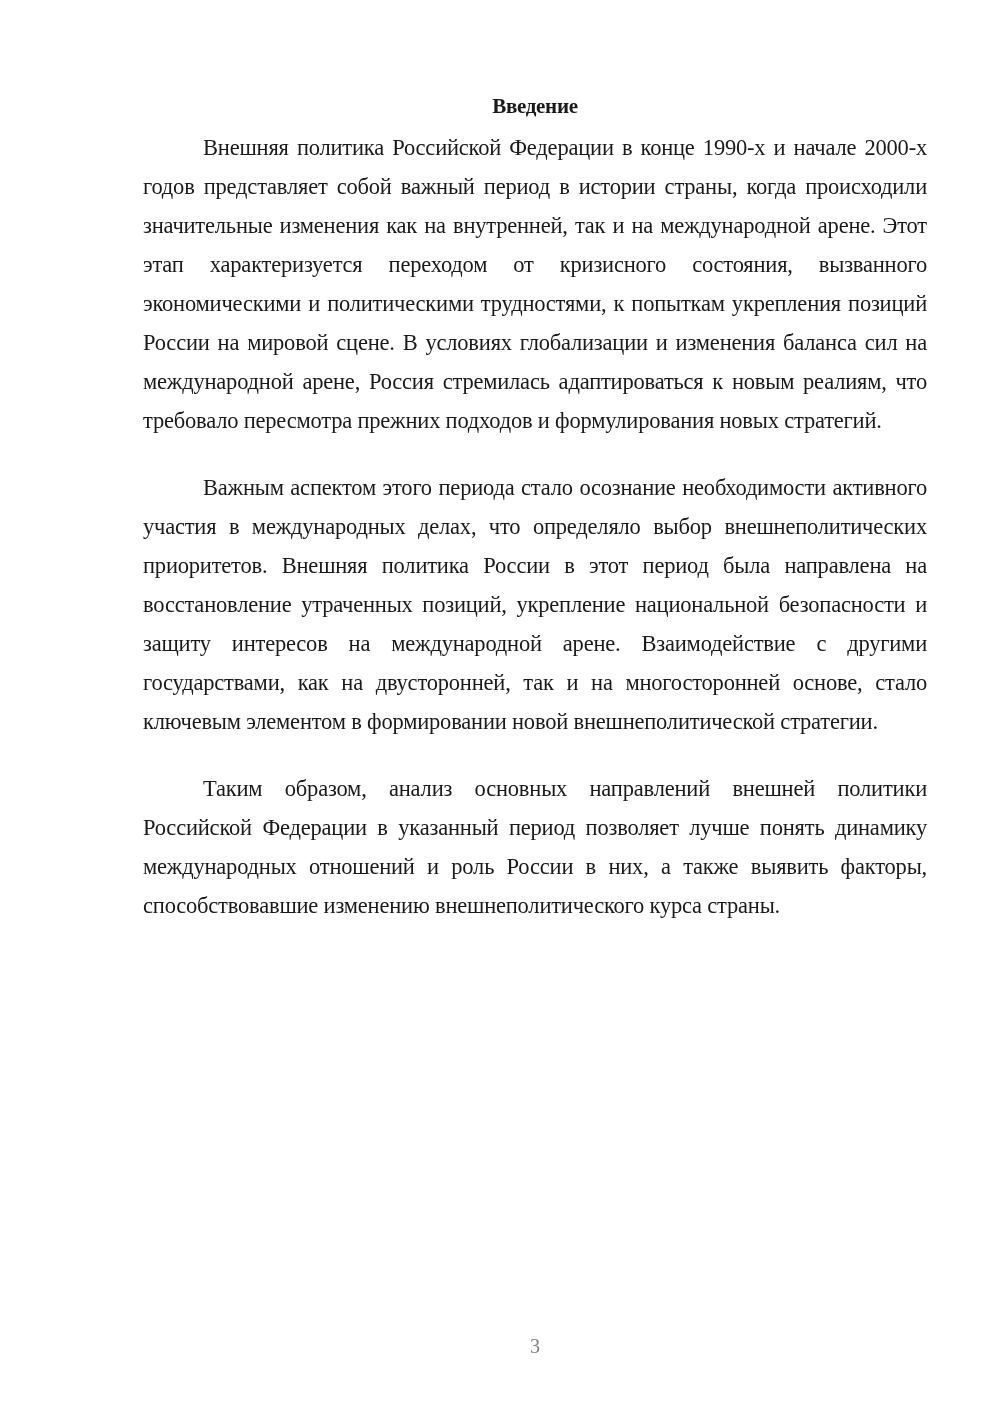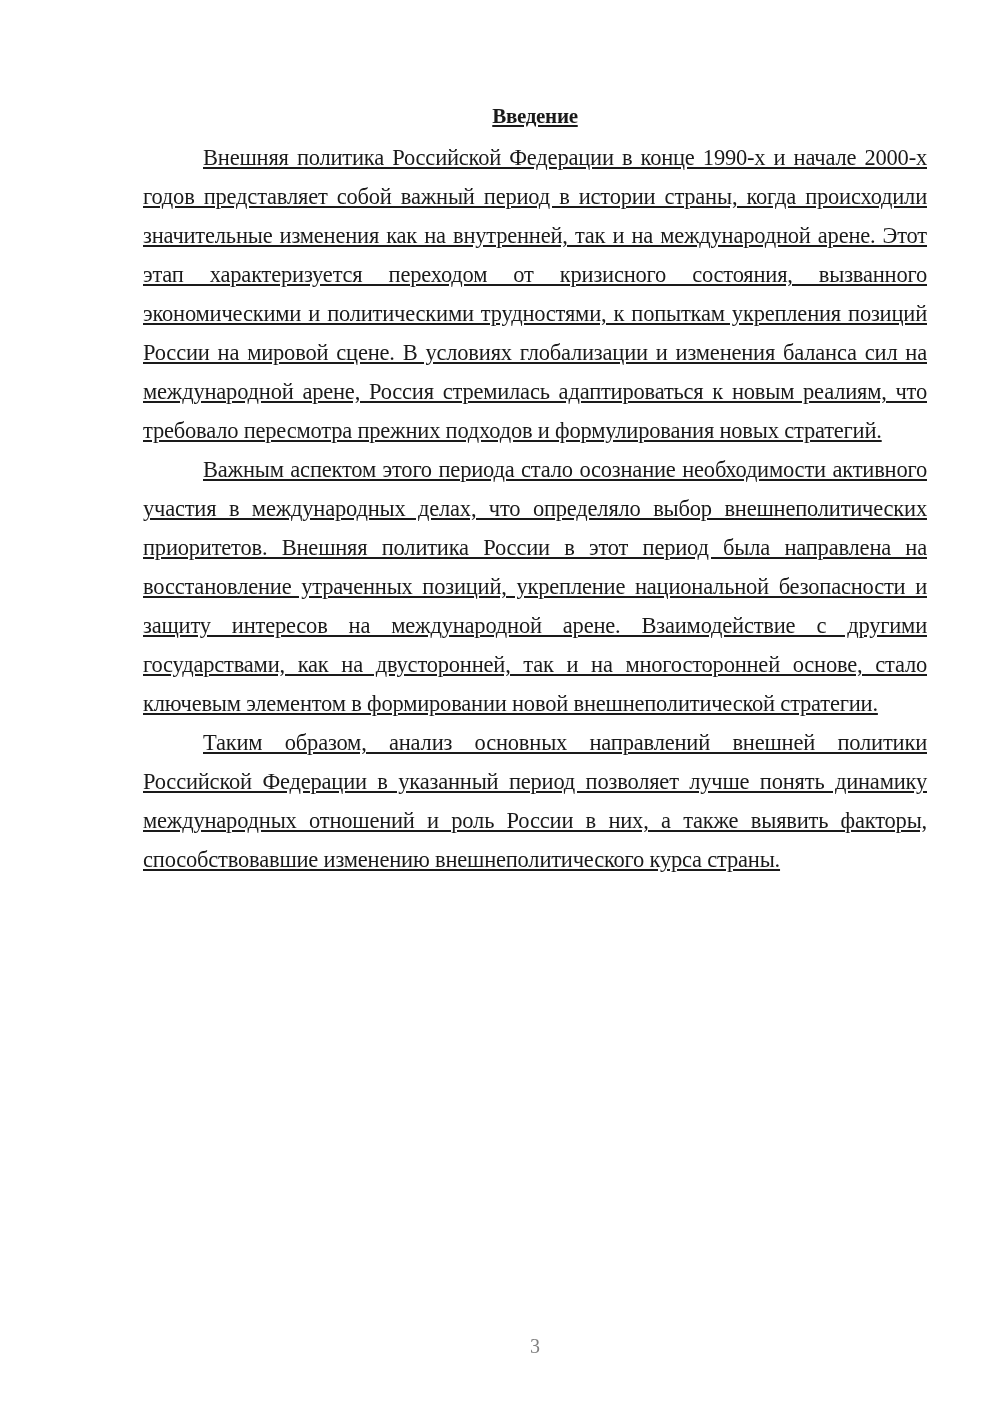--- a/index.html
+++ b/index.html
@@ -18,44 +18,43 @@
     .page {
       position: absolute;
       left: 0; top: 0;
       width: 1000px;
       height: 1414px;
       background: #ffffff;
     }
     .content {
       position: absolute;
       left: 143px;
-      top: 100px;
+      top: 90px;
       width: 784px;
-      text-decoration: underline;
     }
     .heading {
       text-align: center;
       font-weight: bold;
       font-size: 21px;
       line-height: 32px;
       margin: 0 0 6px 0;
       letter-spacing: -0.3px;
       padding-left: 0;
     }
     .para {
       font-size: 22.5px;
       line-height: 39px;
       text-align: justify;
       text-indent: 60px;
       margin: 0;
       letter-spacing: -0.2px;
       word-spacing: 0px;
     }
     .para + .para {
-      margin-top: 0;
+      margin-top: 28px;
     }
     .page-number {
       position: absolute;
       top: 1335px;
       left: 0;
       width: 1070px;
       text-align: center;
       font-size: 20px;
       color: #808080;
     }

